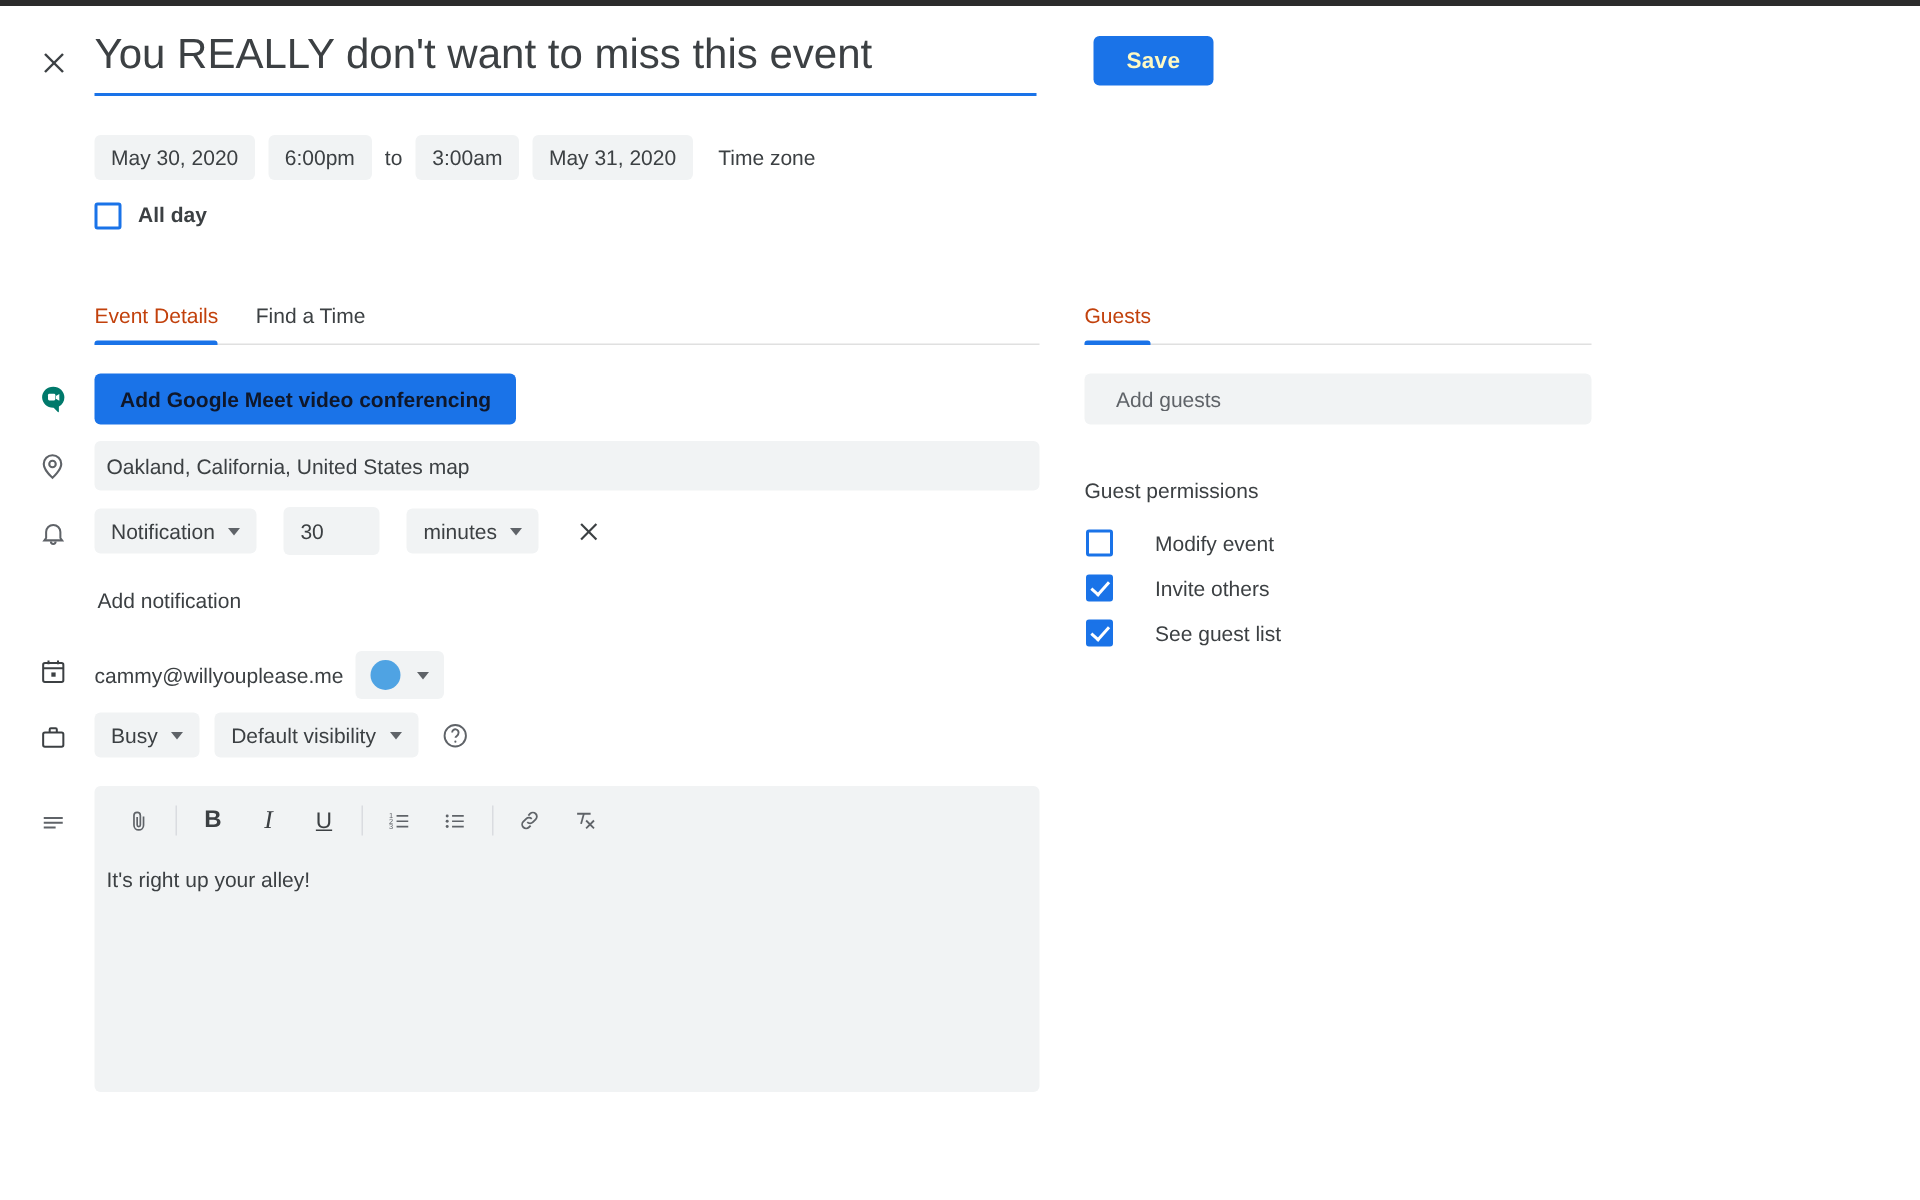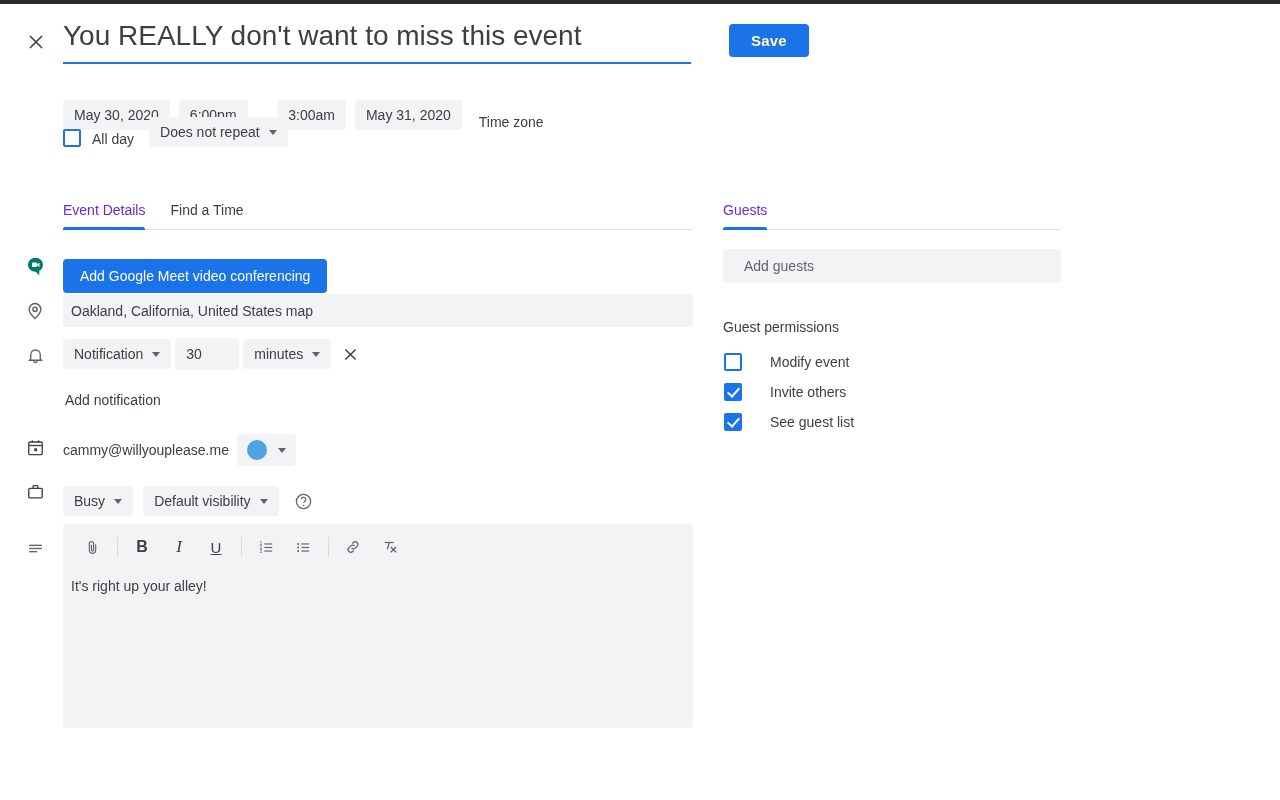--- a/index.html
+++ b/index.html
@@ -63,25 +63,25 @@
     width: 0; height: 0;
     border-left: 4px solid transparent;
     border-right: 4px solid transparent;
     border-top: 5px solid #5f6368;
     display: inline-block;
     margin-left: 2px;
   }
 
   .datetime-row {
     position: absolute; left: 63px; top: 90px;
-    display: flex; align-items: flex-end; gap: 9px; margin-top: 10px;
+    display: flex; align-items: center; gap: 9px;
   }
   .allday-row {
-    position: absolute; left: 63px; top: 117px;
-    display: flex; align-items: flex-end; gap: 9px;
+    position: absolute; left: 63px; top: 135px;
+    display: flex; align-items: flex-start; gap: 9px; font-weight: bold;
   }
 
   .cb {
     width: 18px; height: 18px;
     border: 2px solid #1a73e8;
     border-radius: 2px;
     background: #fff;
     cursor: pointer;
     position: relative;
     flex: none;
@@ -101,21 +101,21 @@
     position: absolute; left: 63px; top: 202px;
     width: 630px;
     border-bottom: 1px solid #e0e0e0;
     display: flex; gap: 0;
   }
   .tab {
     font-size: 14px; color: #3c4043;
     padding: 0 0 11px 0; margin-right: 25px;
     cursor: pointer; position: relative;
   }
-  .tab.active { color: #6d28d9; }
+  .tab.active { color: #c2410c; }
   .tab.active::after {
     content: ""; position: absolute;
     left: 0; right: 0; bottom: -1px; height: 3px;
     background: #1a73e8; border-radius: 2px 2px 0 0;
   }
 
   .guest-tabs {
     position: absolute; left: 723px; top: 202px;
     width: 338px;
     border-bottom: 1px solid #e0e0e0;
@@ -125,39 +125,39 @@
   
   .rail-icon {
     position: absolute; left: 24px;
     width: 22px; height: 22px;
     color: #5f6368;
     display: flex; align-items: center; justify-content: center;
   }
 
   
   .meet-btn {
-    position: absolute; left: 63px; top: 259px;
-    background: #1a73e8; color: #ffffff;
+    position: absolute; left: 63px; top: 249px;
+    background: #1a73e8; color: #0f172a;
     border: none; border-radius: 4px;
     font-family: "Liberation Sans", sans-serif;
-    font-size: 14px; font-weight: normal;
+    font-size: 14px; font-weight: bold;
     padding: 0 17px; height: 34px;
     cursor: pointer;
   }
   .location-field {
     position: absolute; left: 63px; top: 294px;
     width: 630px; height: 33px;
     background: #f1f3f4; border: none; border-radius: 4px;
     font-family: "Liberation Sans", sans-serif;
     font-size: 14px; color: #3c4043;
     padding: 4px 8px; outline: none;
   }
   .notif-row {
     position: absolute; left: 63px; top: 338px;
-    display: flex; align-items: center; gap: 4px;
+    display: flex; align-items: center; gap: 18px;
   }
   .num-chip {
     background: #f1f3f4; border: none; border-radius: 4px;
     font-family: "Liberation Sans", sans-serif;
     font-size: 14px; color: #3c4043;
     width: 64px; height: 32px; padding: 0 11px;
     outline: none;
   }
   .x-btn {
     width: 22px; height: 22px; cursor: pointer;
@@ -177,21 +177,21 @@
     background: #f1f3f4; border-radius: 4px;
     padding: 6px 10px; display: inline-flex;
     align-items: center; gap: 9px; cursor: pointer;
   }
   .color-dot {
     width: 20px; height: 20px; border-radius: 50%;
     background: #4fa3e3; display: inline-block;
   }
   .busy-row {
     position: absolute; left: 63px; top: 475px;
-    display: flex; align-items: center; gap: 10px; margin-top: 11px;
+    display: flex; align-items: center; gap: 10px;
   }
   .help-icon {
     width: 22px; height: 22px; cursor: pointer;
     color: #5f6368; display: flex; align-items: center;
     justify-content: center; margin-left: 4px;
   }
 
   
   .desc-box {
     position: absolute; left: 63px; top: 524px;
@@ -265,24 +265,20 @@
     <div class="chip">6:00pm</div>
     <span class="plain-text">to</span>
     <div class="chip">3:00am</div>
     <div class="chip">May 31, 2020</div>
     <span class="plain-text" style="margin-left:8px;cursor:pointer;">Time zone</span>
   </div>
 
   <div class="allday-row">
     <div class="cb"></div>
     <span class="allday-label">All day</span>
-    <div class="chip" style="margin-left:6px;">
-      <span>Does not repeat</span>
-      <span class="caret"></span>
-    </div>
   </div>
 
   <div class="tabs">
     <div class="tab active">Event Details</div>
     <div class="tab">Find a Time</div>
   </div>
 
   <div class="guest-tabs">
     <div class="tab active">Guests</div>
   </div>

